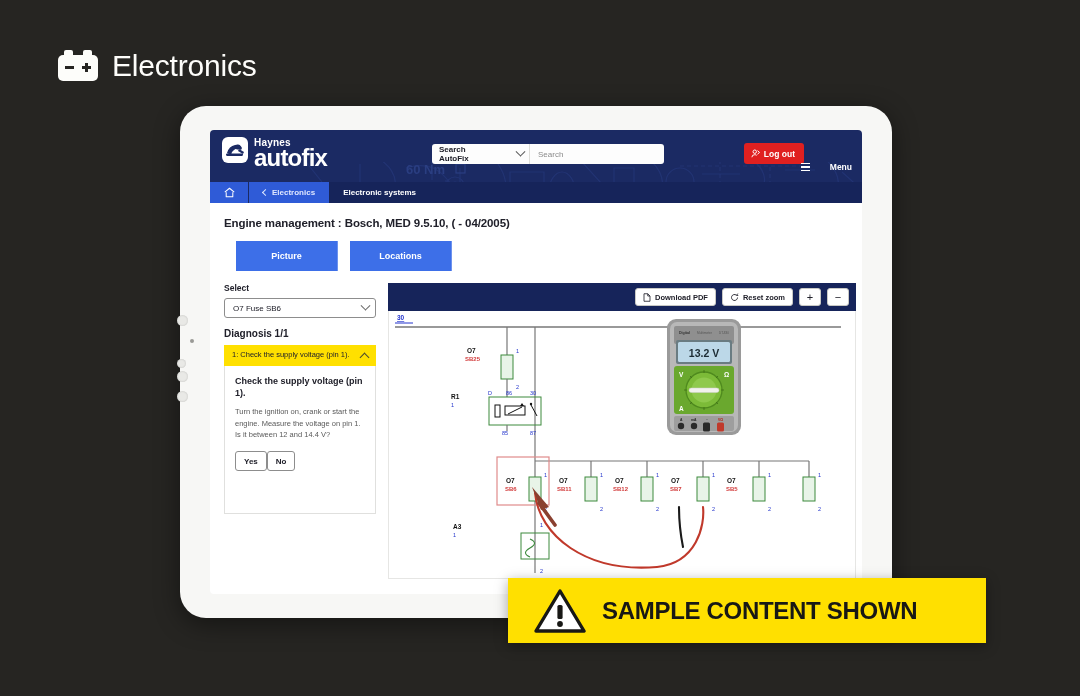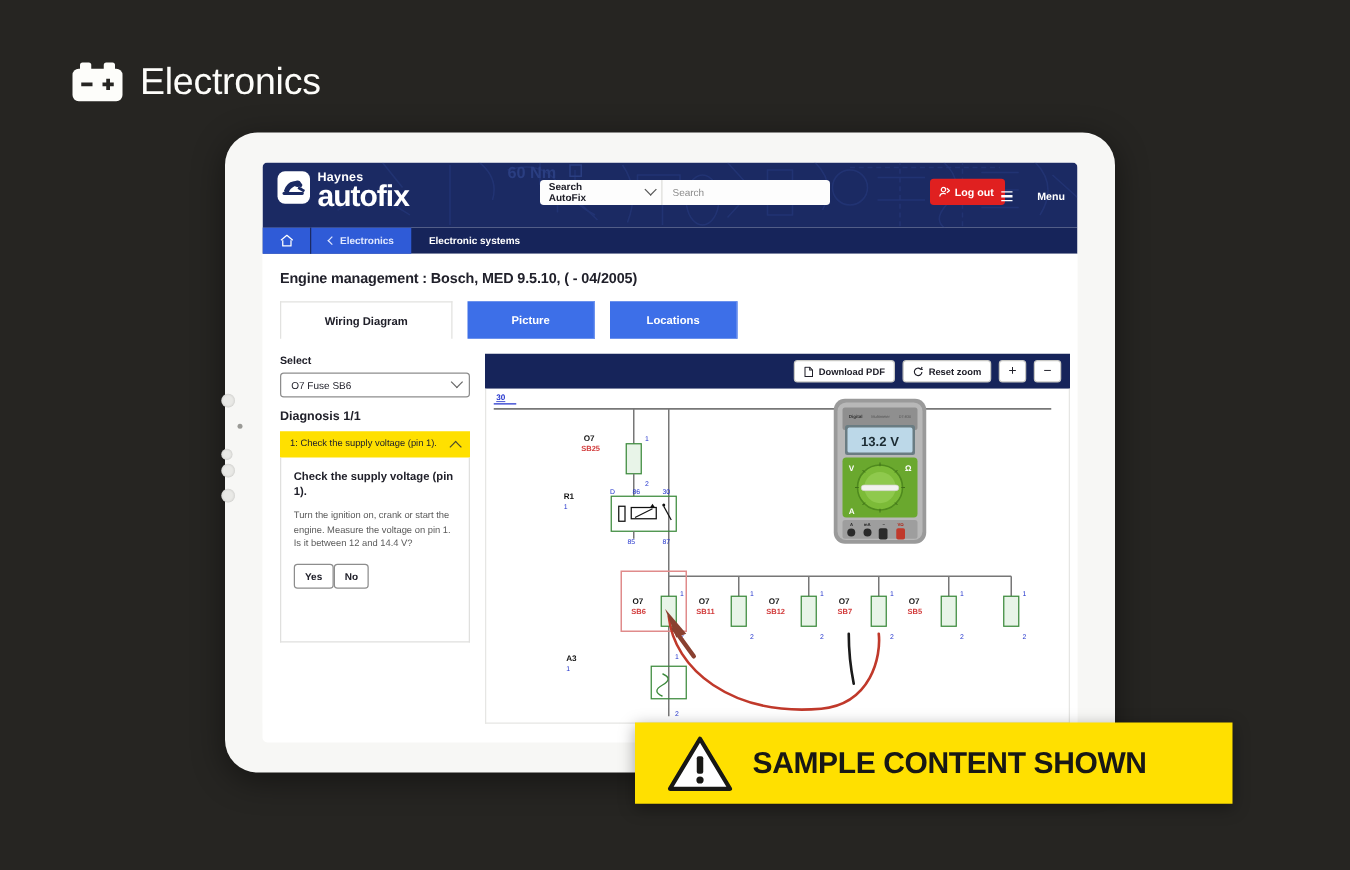--- a/index.html
+++ b/index.html
@@ -117,20 +117,21 @@
   .app-header {
     position: relative;
     height: 52px;
     background: #1b2a63;
     overflow: hidden;
   }
   .hdr-art {
     position: absolute;
     inset: 0;
     opacity: 0.5;
+    margin-top: 32px;
   }
   .hdr-art svg { display: block; }
   .brand {
     position: absolute;
     left: 12px; top: 7px;
     display: flex;
     align-items: flex-start;
     gap: 6px;
   }
   .brand-mark {
@@ -214,21 +215,21 @@
     font-size: 8.5px;
     font-weight: 700;
     padding: 0 9px 0 7px;
     display: flex;
     align-items: center;
     gap: 4px;
     cursor: pointer;
   }
   .menu-btn {
     position: absolute;
-    right: 10px; top: 22px;
+    right: 10px; top: 32px;
     display: flex;
     align-items: center;
     gap: 20px;
     color: #fff;
     font-size: 8.5px;
     font-weight: 700;
     cursor: pointer;
   }
   .burger {
     display: flex; flex-direction: column; gap: 2px;
@@ -572,23 +573,20 @@
         </div>
         <div class="crumb-cur">
           <span>Electronic systems</span>
         </div>
       </div>
 
       <div class="content">
         <div class="doc-title">Engine management :  Bosch, MED 9.5.10, ( - 04/2005)</div>
 
         <div class="tabs">
-          <div class="tab active">
-            <span>Wiring Diagram</span>
-          </div>
           <div class="tab idle">
             <span>Picture</span>
           </div>
           <div class="tab idle">
             <span>Locations</span>
           </div>
         </div>
 
         <div class="split">
 

